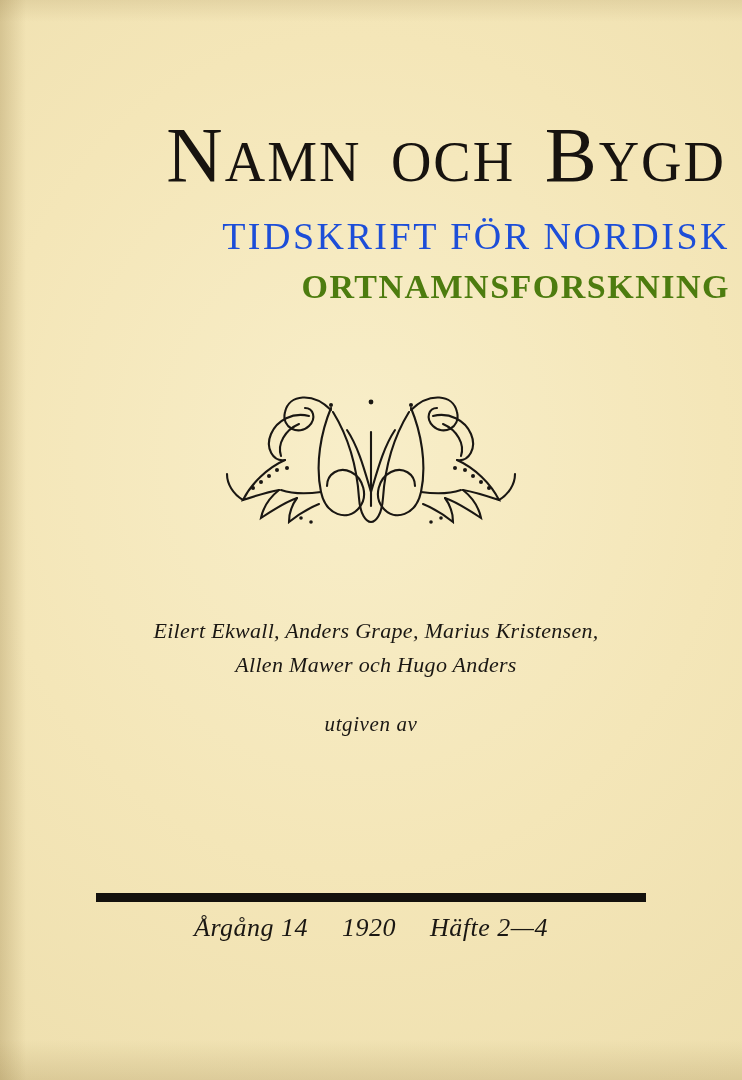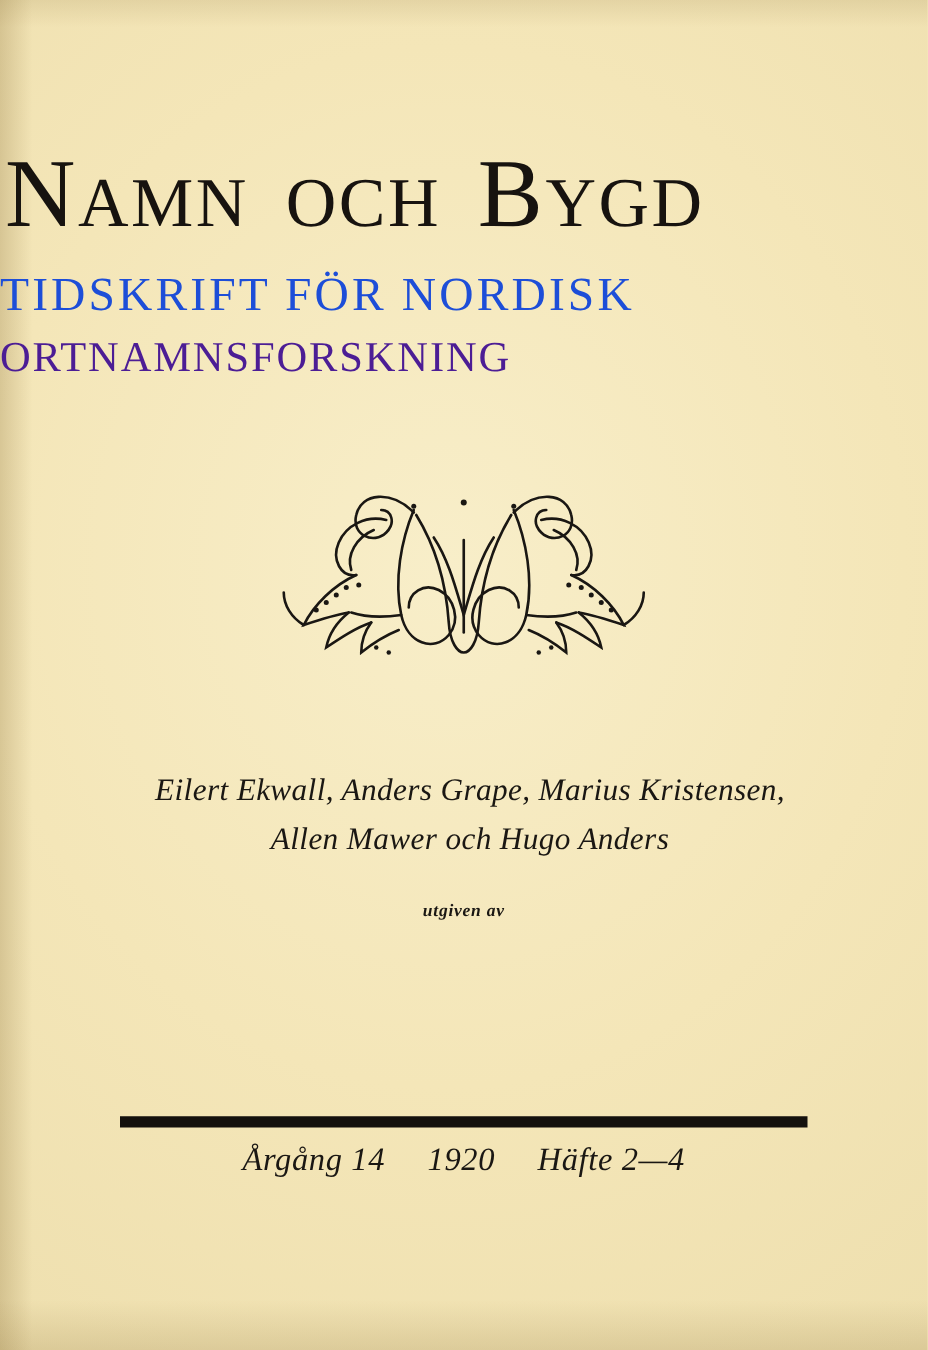--- a/index.html
+++ b/index.html
@@ -47,21 +47,21 @@
     height: 1080px;
     box-sizing: border-box;
   }
 
   
   .masthead {
     position: absolute;
     top: 118px;
     left: 0;
     right: 12px;
-    text-align: left;
+    text-align: right;
   }
   .title-main {
     font-family: "Liberation Serif", serif;
     font-size: 78px;
     line-height: 0.95;
     letter-spacing: 2px;
     font-weight: 400;
     color: #17130f;
     white-space: nowrap;
   }
@@ -73,22 +73,23 @@
     margin-top: 22px;
     font-size: 38px;
     letter-spacing: 2.5px;
     color: #1d4ed8;
     white-space: nowrap;
   }
   .subtitle2 {
     margin-top: 10px;
     font-size: 34px;
     letter-spacing: 1.5px;
-    color: #4c1d95;
+    color: #4d7c0f;
     white-space: nowrap;
+    font-weight: bold;
   }
 
   
   .ornament {
     position: absolute;
     top: 372px;
     left: 50%;
     transform: translateX(-50%);
     width: 380px;
     height: 170px;
@@ -102,30 +103,29 @@
     right: 0;
     text-align: center;
     font-style: italic;
   }
   .credits .under {
     font-size: 17px;
     letter-spacing: 0.6px;
   }
   .credits .names {
     margin-top: 22px;
-    font-size: 25px;
+    font-size: 22px;
     line-height: 1.55;
     letter-spacing: 0.3px;
     padding-left: 10px;
   }
   .credits .utgiven {
     margin-top: 30px;
-    font-size: 14px;
+    font-size: 21px;
     letter-spacing: 0.6px;
-    font-weight: bold;
   }
   .credits .editor {
     margin-top: 16px;
     font-size: 28px;
     letter-spacing: 2px;
   }
   .credits .editor .sc { font-size: 22px; }
 
   
   .rule {

